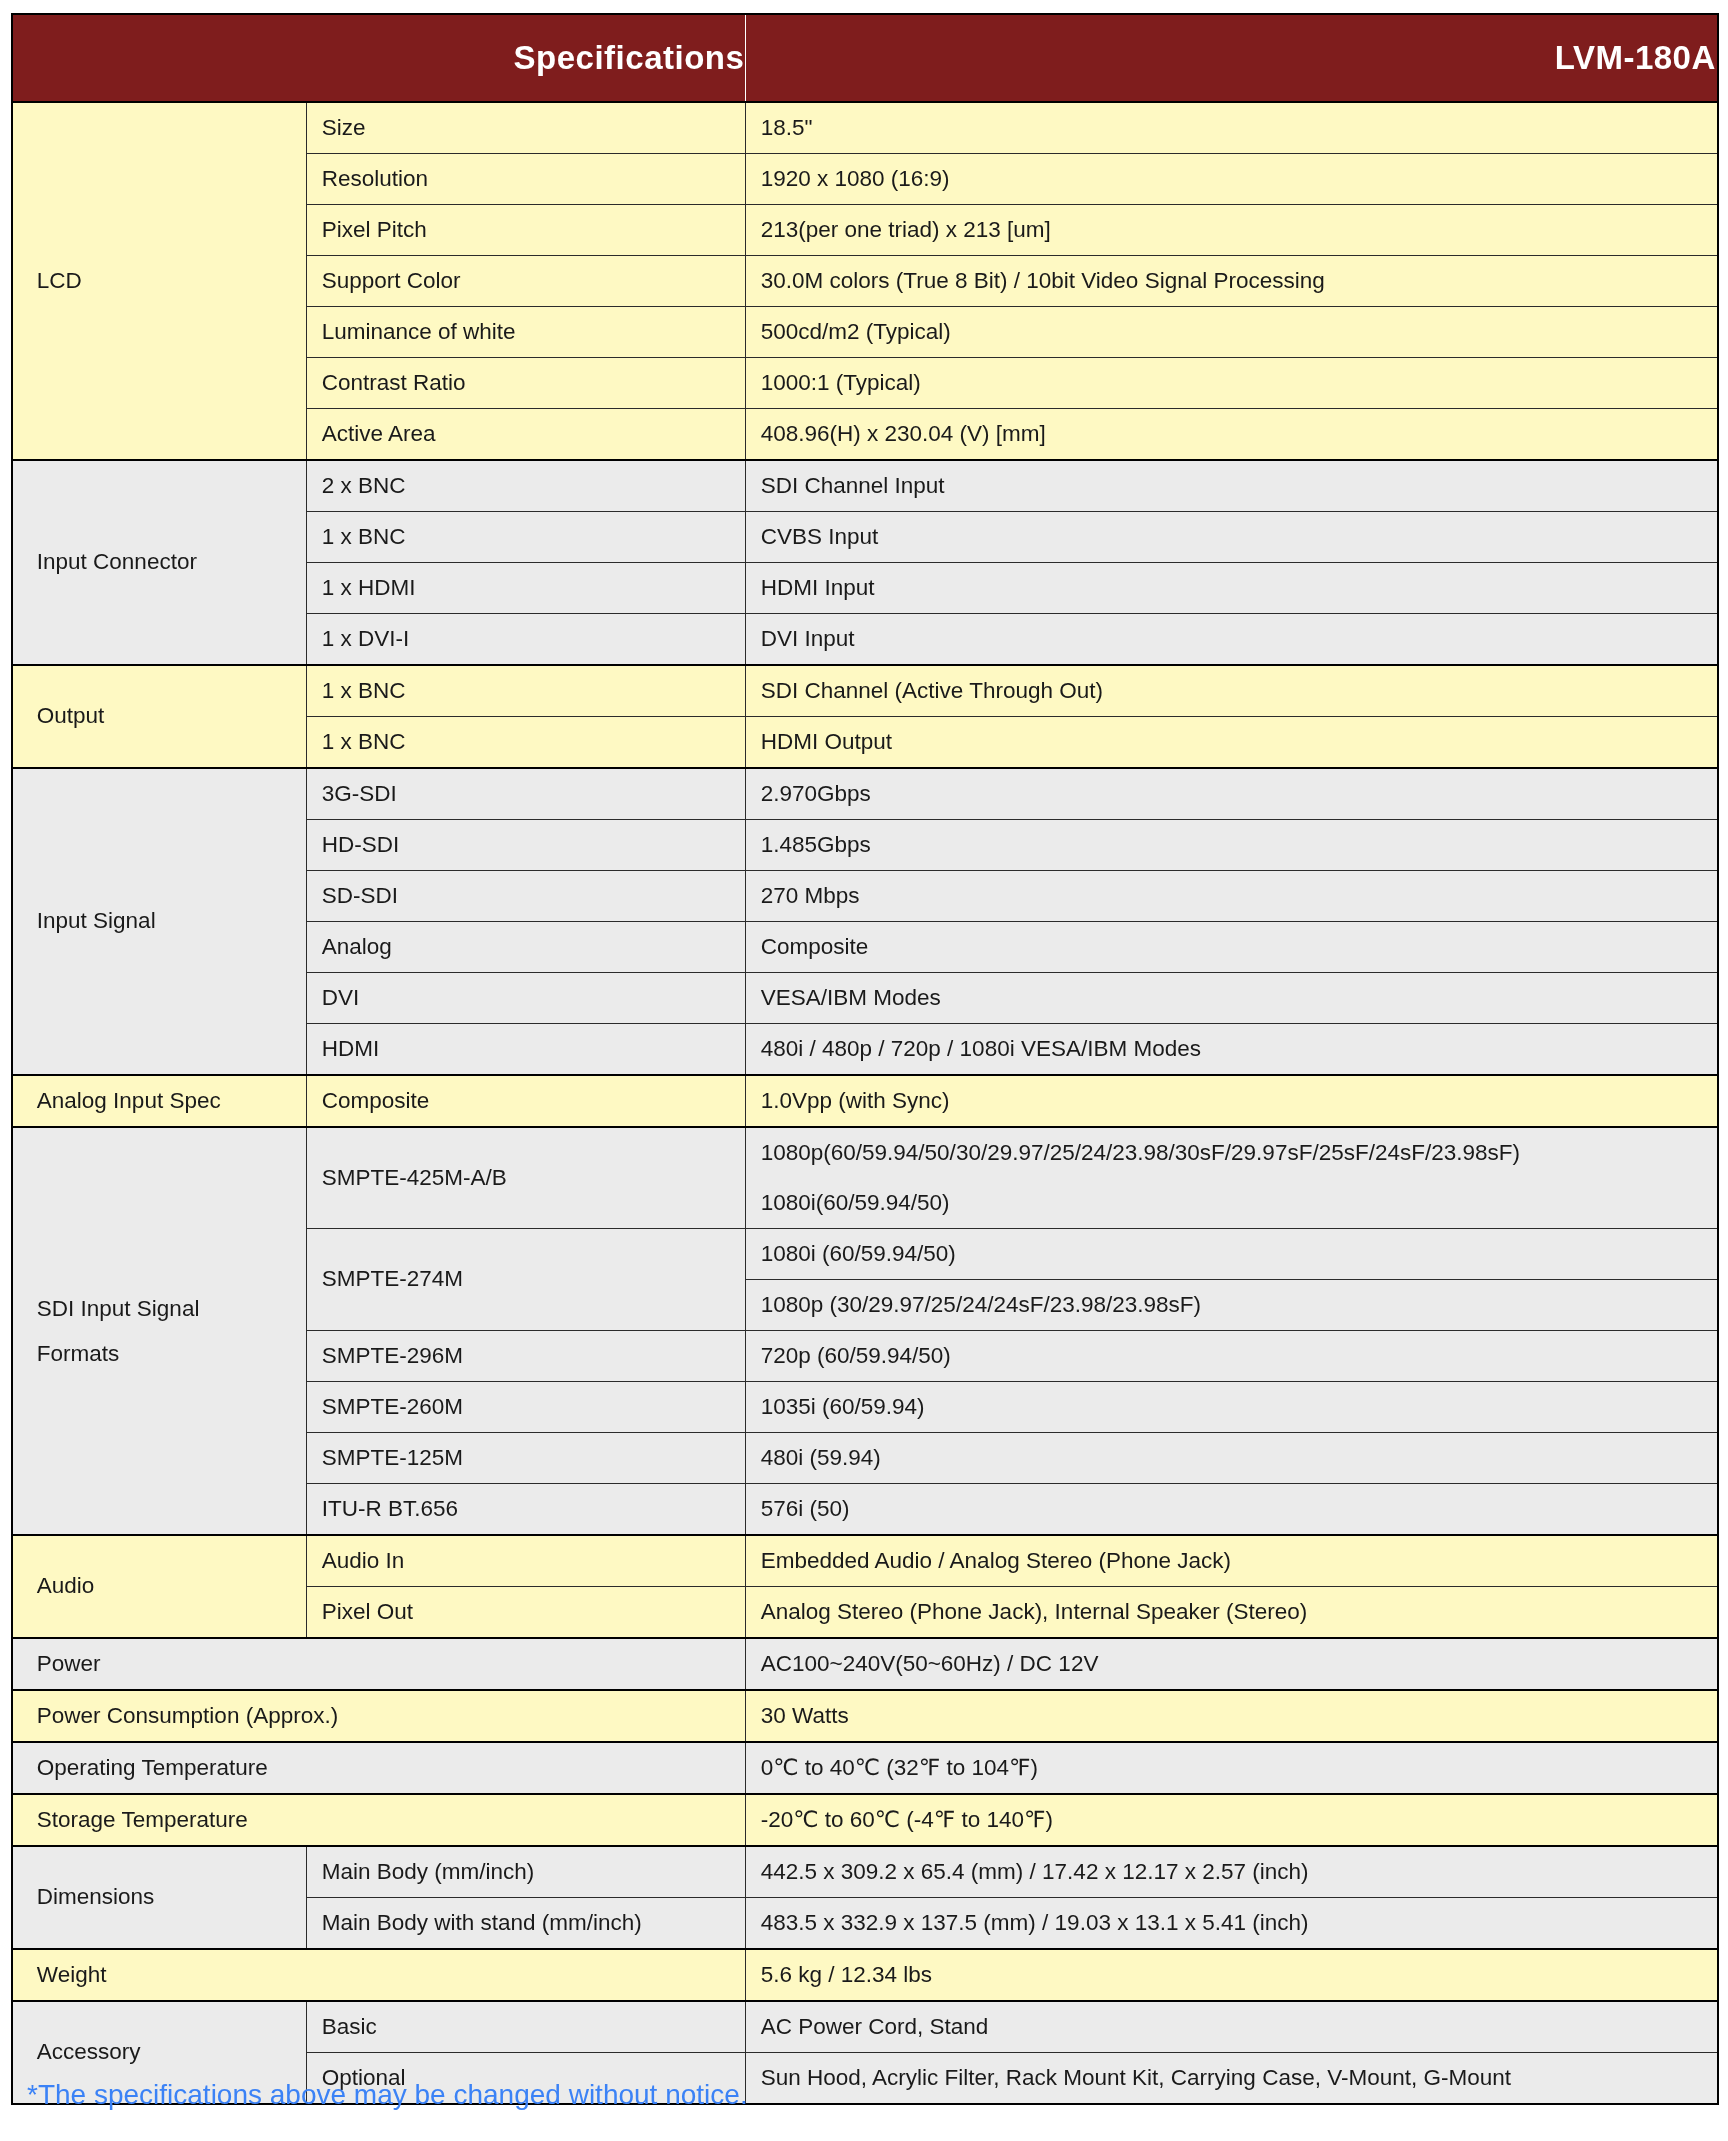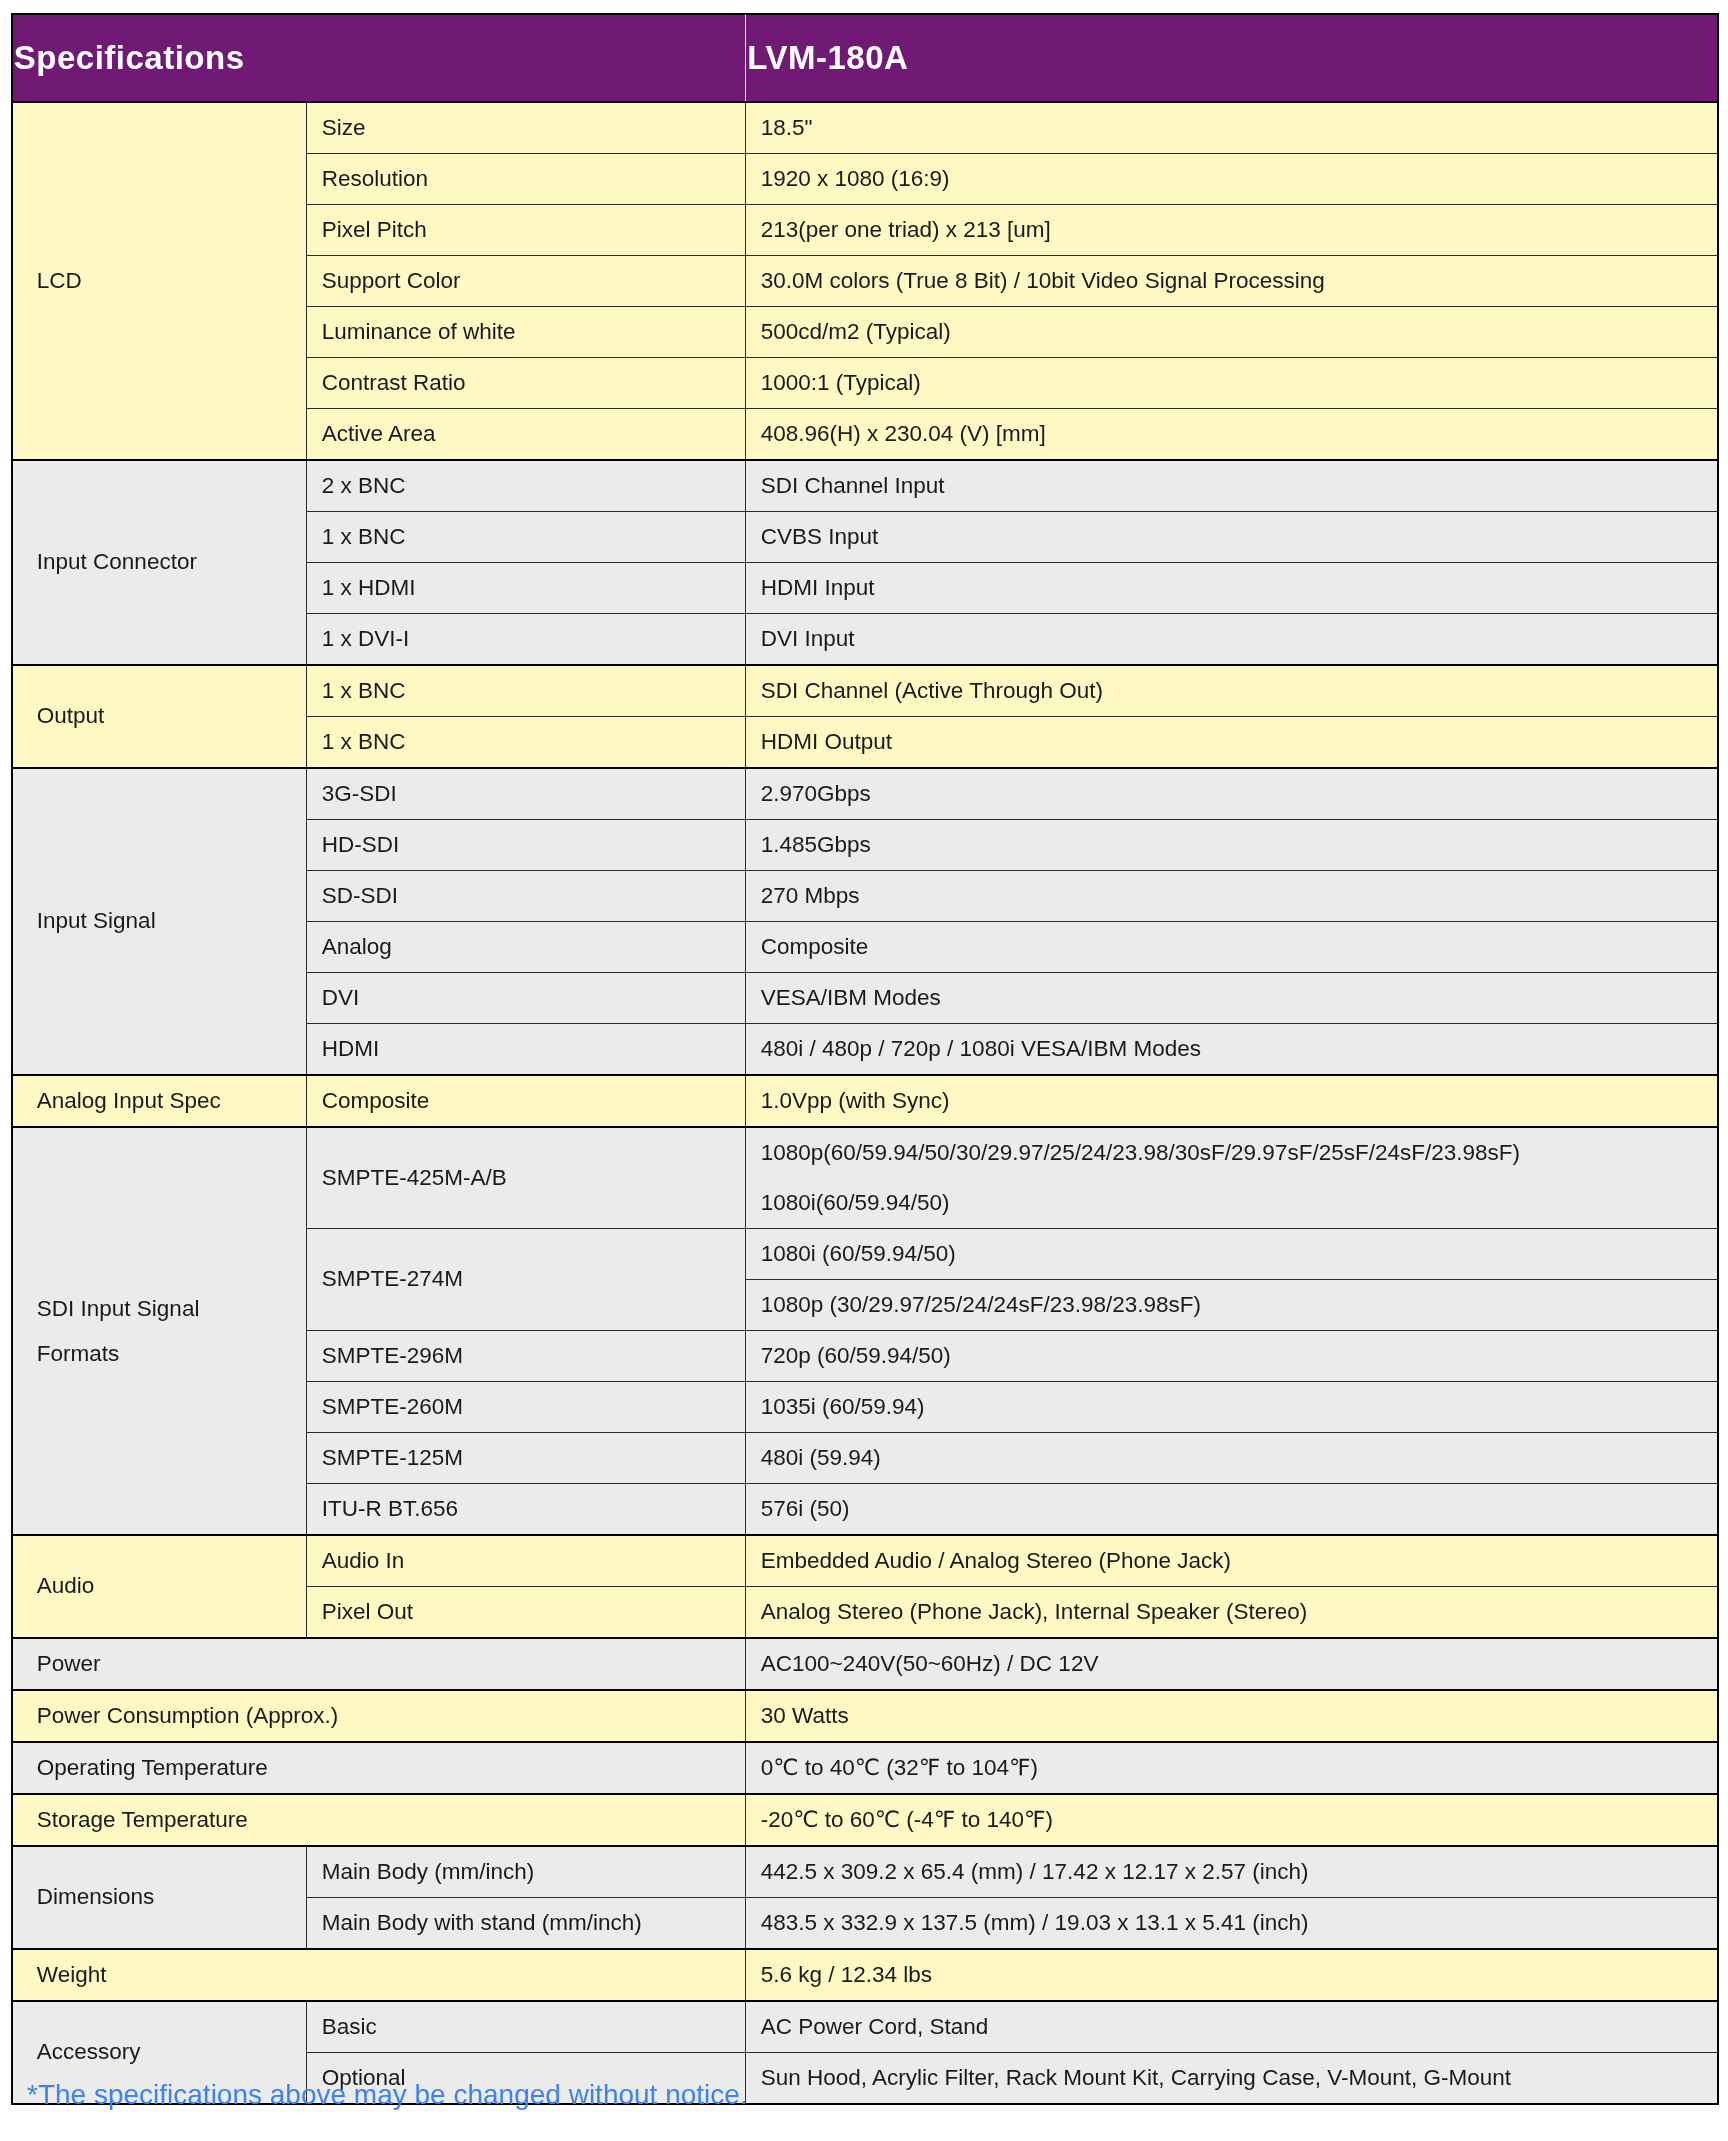--- a/index.html
+++ b/index.html
@@ -10,22 +10,22 @@
   }
   .spec-table{
     position:absolute;left:10.8px;top:12.6px;width:1707px;
     border-collapse:collapse;table-layout:fixed;
     border:2.7px solid #000;
   }
   col.c1{width:295px;}
   col.c2{width:439px;}
   col.c3{width:972px;}
   th{
-    height:84px;background:#701a75;color:#ffffff;
-    font-size:33px;font-weight:bold;text-align:left;
+    height:84px;background:#7f1d1d;color:#ffffff;
+    font-size:33px;font-weight:bold;text-align:right;
     border-bottom:2.7px solid #000;letter-spacing:0.5px;
   }
   th.spec-head{border-right:1.8px solid #ffffff;}
   td{
     height:50px;border:1.8px solid #2b2b2b;
     font-size:22.5px;padding:0 9px 0 14.4px;vertical-align:middle;
     overflow:hidden;white-space:nowrap;
   }
   td.cat{padding-left:24px;}
   td.g{background:#ebebeb;}

